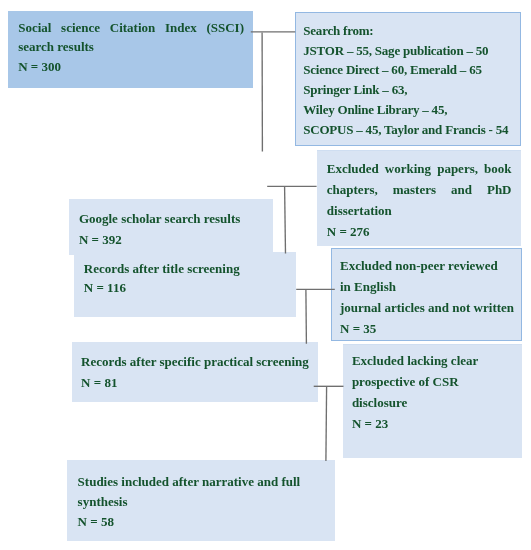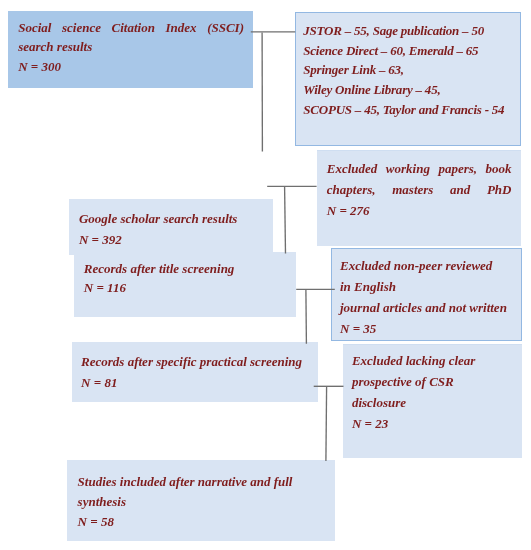--- a/index.html
+++ b/index.html
@@ -1,56 +1,58 @@
 <!DOCTYPE html>
 <html><head>
 <meta charset="utf-8">
 <title>PRISMA Flow Diagram</title>
 <style>
   html,body{margin:0;padding:0;background:#ffffff;}
   body{width:531px;height:550px;position:relative;overflow:hidden;
        font-family:"Liberation Serif",serif;}
   .stage{position:absolute;left:0;top:0;width:531px;height:550px;}
-  .box{position:absolute;box-sizing:border-box;color:#7f1d1d;font-weight:bold;
-       font-size:13px;line-height:19.7px;letter-spacing:0;font-style:italic;}
+  .box{position:absolute;box-sizing:border-box;color:#14532d;font-weight:bold;
+       font-size:13px;line-height:19.7px;letter-spacing:0;}
   .box .t{display:block;white-space:nowrap;}
   .dark{background:#a8c7e8;}
   .light{background:#d9e4f3;}
   .bordered{border:1px solid #93b8e2;}
   .topline{border-top:1px solid #cfdef1;}
   .just{white-space:normal;text-align:justify;text-align-last:justify;}
   .conn{position:absolute;left:0;top:0;width:531px;height:550px;overflow:visible;}
 </style>
 </head>
 <body>
 
 <div class="stage">
 
   <div class="box dark" style="left:8px;top:11px;width:245px;height:77px;padding:6.7px 9px 0 10.2px;line-height:19.8px;">
     <span class="t just">Social science Citation Index (SSCI)</span>
     <span class="t">search results</span>
     <span class="t">N = 300</span>
   </div>
 
   <div class="box light bordered" style="left:295px;top:12px;width:226px;height:134px;padding:7.7px 7px 0 7.3px;line-height:19.85px;letter-spacing:-0.22px;">
+    <span class="t">Search from:</span>
     <span class="t">JSTOR – 55, Sage publication – 50</span>
     <span class="t">Science Direct – 60, Emerald – 65</span>
     <span class="t">Springer Link – 63,</span>
     <span class="t">Wiley Online Library – 45,</span>
     <span class="t">SCOPUS – 45, Taylor and Francis - 54</span>
   </div>
 
   <div class="box light" style="left:69px;top:151px;width:204px;height:55.5px;padding:9.2px 9px 0 9.9px;line-height:21.3px;margin-top:48px;">
     <span class="t">Google scholar search results</span>
     <span class="t">N = 392</span>
   </div>
 
   <div class="box light topline" style="left:317px;top:150px;width:204px;height:95.5px;padding:6.9px 9.5px 0 9.8px;line-height:21px;">
     <span class="t just">Excluded working papers, book</span>
     <span class="t just">chapters, masters and PhD</span>
+    <span class="t">dissertation</span>
     <span class="t">N = 276</span>
   </div>
 
   <div class="box light" style="left:74px;top:252px;width:222px;height:65px;padding:6.7px 9px 0 9.8px;line-height:19.6px;">
     <span class="t">Records after title screening</span>
     <span class="t">N = 116</span>
   </div>
 
   <div class="box light bordered" style="left:331px;top:248px;width:191px;height:93px;padding:6.4px 7px 0 8px;line-height:21px;">
     <span class="t">Excluded non-peer reviewed</span>

